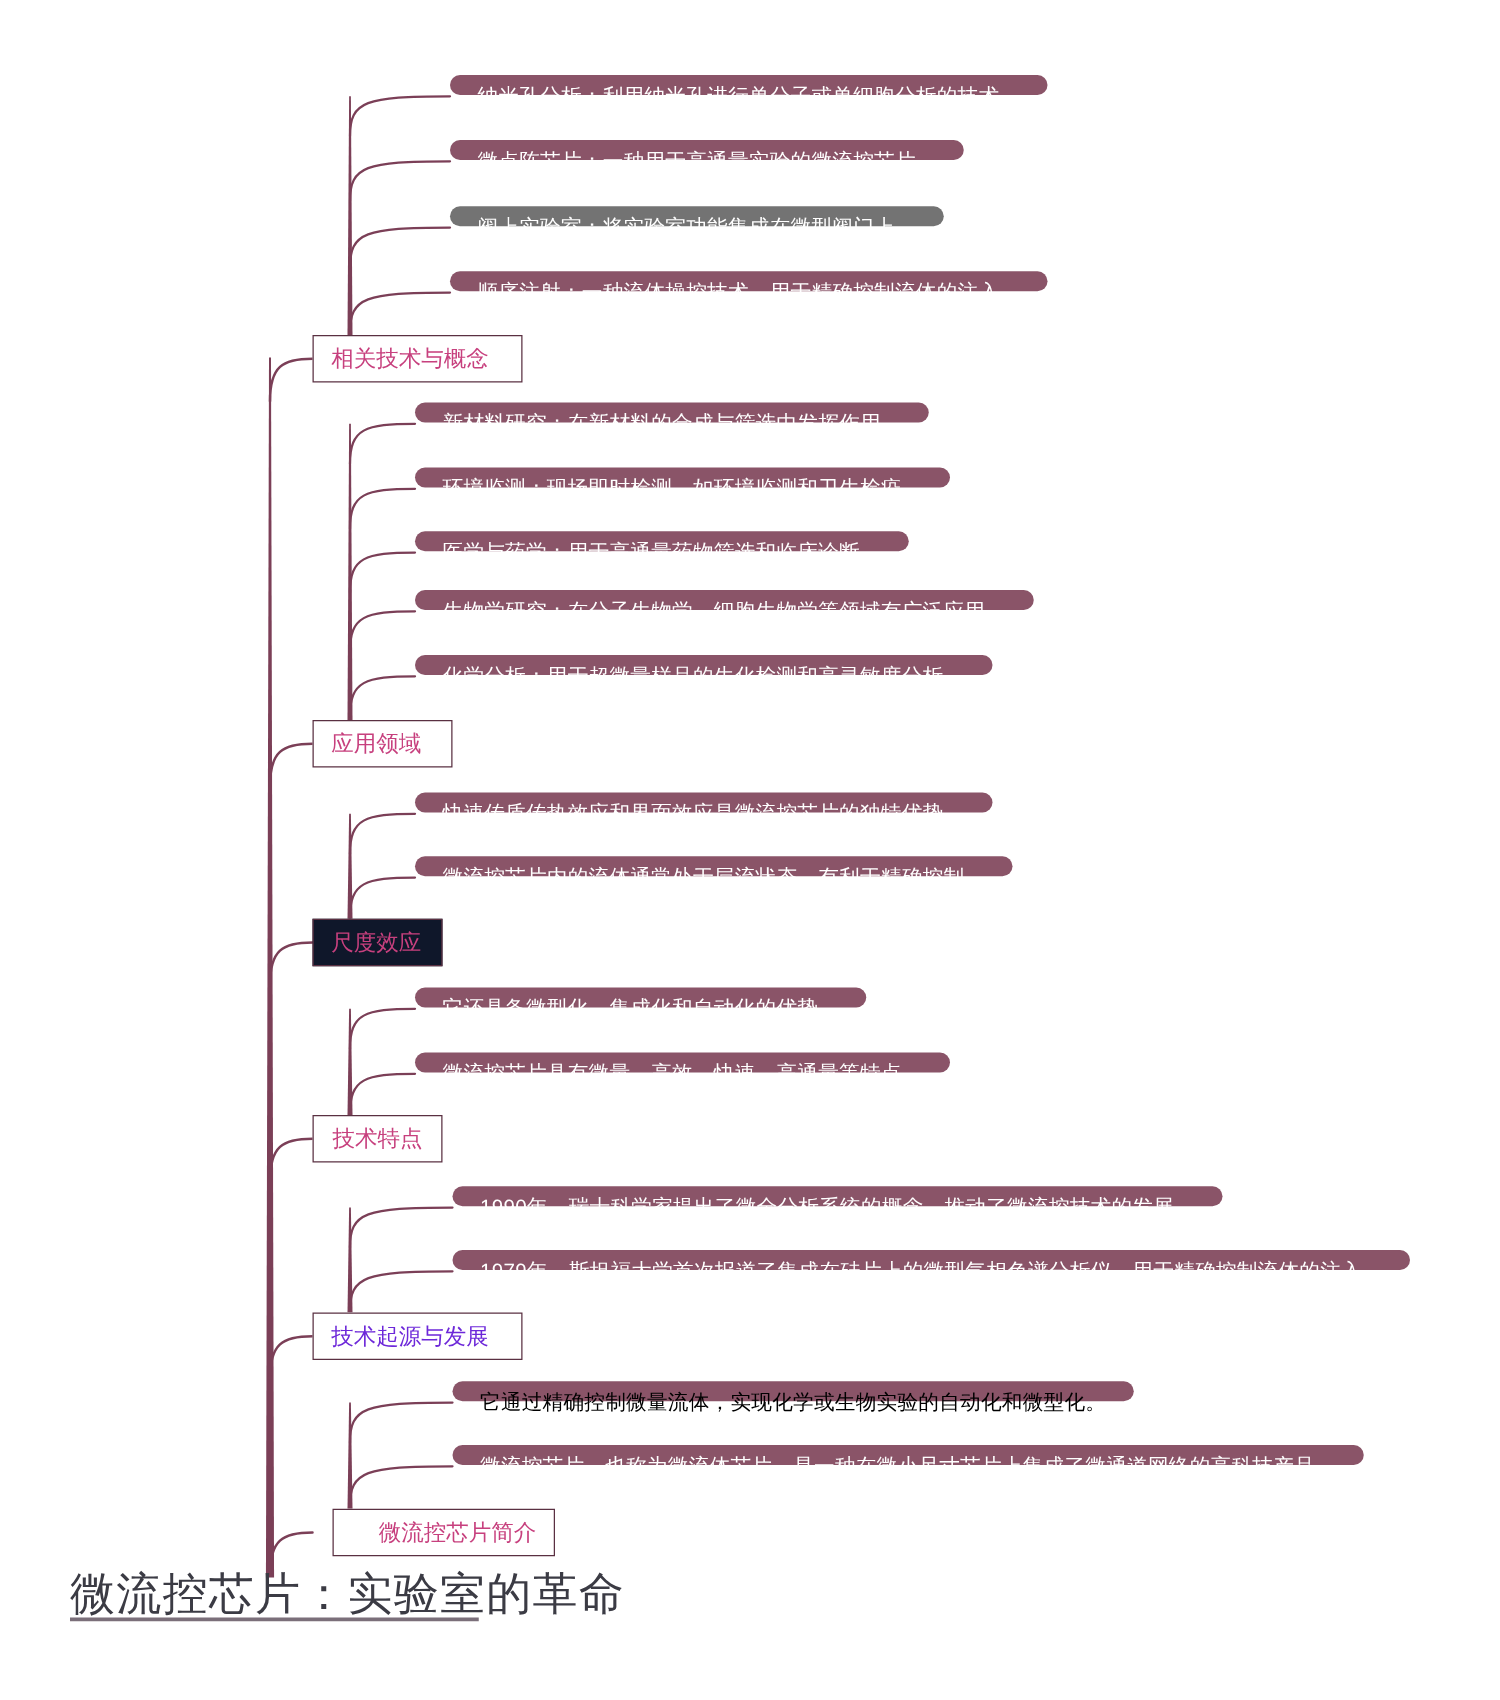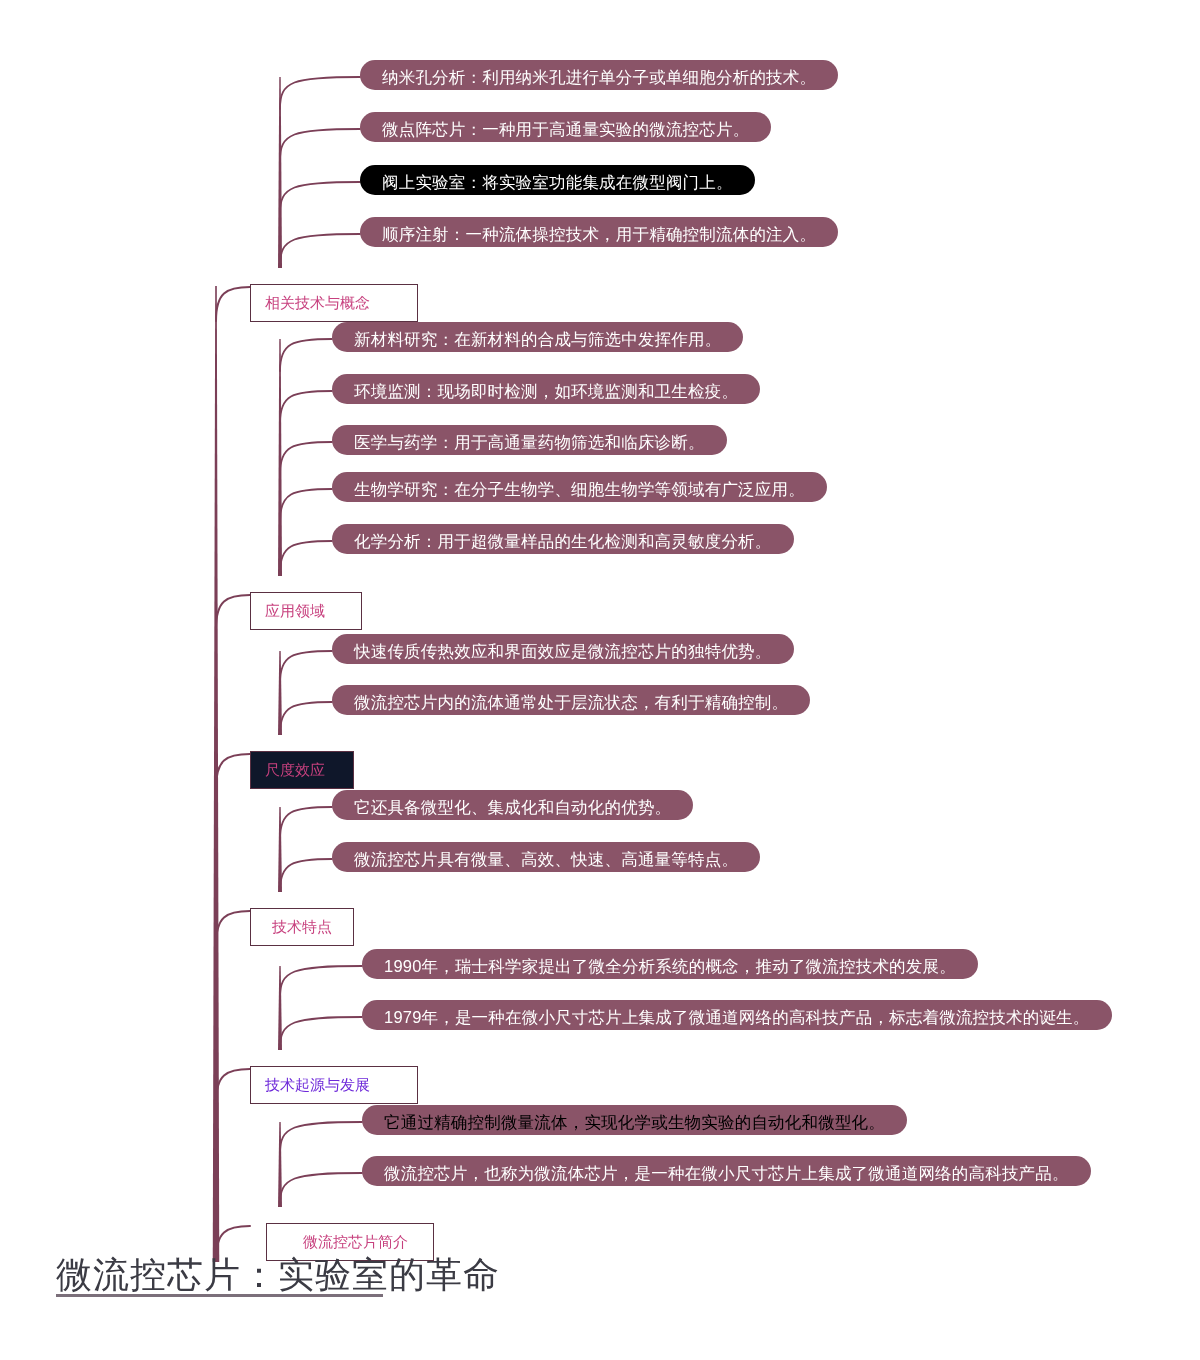--- a/index.html
+++ b/index.html
@@ -31,42 +31,41 @@
     height: 1360px;
     pointer-events: none;
   }
 
   
   .leaf {
     position: absolute;
     background: #8a5468;
     color: #ffffff;
     border-radius: 999px;
-    height: 30px;
+    height: 16px;
     line-height: 34px;
     padding: 0 22px;
     font-size: 16.5px;
     white-space: nowrap;
     letter-spacing: .2px;
     box-sizing: border-box;
   }
 
   
   .branch {
     position: absolute;
     background: #ffffff;
     border: 1.6px solid #5a3042;
     color: #c7407e;
     height: 38px;
     line-height: 36px;
     padding: 0 14px;
-    font-size: 15px;
+    font-size: 18px;
     white-space: nowrap;
     box-sizing: border-box;
-    margin-top: 16px;
   }
 
   
   #root-title {
     position: absolute;
     left: 56px;
     top: 1251px;
     font-size: 36px;
     color: #3b3b44;
     white-space: nowrap;
@@ -121,33 +120,33 @@
 
   <div id="nodes-layer">
       <div class="branch" style="left: 250px; top: 268px; min-width: 168px; border-color: rgb(90, 48, 66); color: rgb(199, 64, 126); background: rgb(255, 255, 255);"><span>相关技术与概念</span></div>
       <div class="branch" style="left: 250px; top: 576px; min-width: 112px; border-color: rgb(90, 48, 66); color: rgb(199, 64, 126); background: rgb(255, 255, 255);"><span>应用领域</span></div>
       <div class="branch" style="left: 250px; top: 735px; min-width: 104px; border-color: rgb(90, 48, 66); color: rgb(199, 64, 126); background: #0f172a;"><span>尺度效应</span></div>
       <div class="branch" style="left: 250px; top: 892px; min-width: 104px; border-color: rgb(90, 48, 66); color: rgb(199, 64, 126); background: rgb(255, 255, 255); text-align: center;"><span>技术特点</span></div>
       <div class="branch" style="left: 250px; top: 1050px; min-width: 168px; border-color: rgb(90, 48, 66); color: #6d28d9; background: rgb(255, 255, 255);"><span>技术起源与发展</span></div>
       <div class="branch" style="left: 266px; top: 1207px; min-width: 168px; border-color: rgb(90, 48, 66); color: rgb(199, 64, 126); background: rgb(255, 255, 255); padding-left: 36px;"><span>微流控芯片简介</span></div>
       <div class="leaf" style="left: 360px; top: 60px; background: rgb(138, 84, 104); color: rgb(255, 255, 255);"><span>纳米孔分析：利用纳米孔进行单分子或单细胞分析的技术。</span></div>
       <div class="leaf" style="left: 360px; top: 112px; background: rgb(138, 84, 104); color: rgb(255, 255, 255);"><span>微点阵芯片：一种用于高通量实验的微流控芯片。</span></div>
-      <div class="leaf" style="left: 360px; top: 165px; background: #000000; color: rgb(255, 255, 255);"><span>阀上实验室：将实验室功能集成在微型阀门上。</span></div>
+      <div class="leaf" style="left: 360px; top: 165px; background: #737373; color: rgb(255, 255, 255);"><span>阀上实验室：将实验室功能集成在微型阀门上。</span></div>
       <div class="leaf" style="left: 360px; top: 217px; background: rgb(138, 84, 104); color: rgb(255, 255, 255);"><span>顺序注射：一种流体操控技术，用于精确控制流体的注入。</span></div>
       <div class="leaf" style="left: 332px; top: 322px; background: rgb(138, 84, 104); color: rgb(255, 255, 255);"><span>新材料研究：在新材料的合成与筛选中发挥作用。</span></div>
       <div class="leaf" style="left: 332px; top: 374px; background: rgb(138, 84, 104); color: rgb(255, 255, 255);"><span>环境监测：现场即时检测，如环境监测和卫生检疫。</span></div>
       <div class="leaf" style="left: 332px; top: 425px; background: rgb(138, 84, 104); color: rgb(255, 255, 255);"><span>医学与药学：用于高通量药物筛选和临床诊断。</span></div>
       <div class="leaf" style="left: 332px; top: 472px; background: rgb(138, 84, 104); color: rgb(255, 255, 255);"><span>生物学研究：在分子生物学、细胞生物学等领域有广泛应用。</span></div>
       <div class="leaf" style="left: 332px; top: 524px; background: rgb(138, 84, 104); color: rgb(255, 255, 255);"><span>化学分析：用于超微量样品的生化检测和高灵敏度分析。</span></div>
       <div class="leaf" style="left: 332px; top: 634px; background: rgb(138, 84, 104); color: rgb(255, 255, 255);"><span>快速传质传热效应和界面效应是微流控芯片的独特优势。</span></div>
       <div class="leaf" style="left: 332px; top: 685px; background: rgb(138, 84, 104); color: rgb(255, 255, 255);"><span>微流控芯片内的流体通常处于层流状态，有利于精确控制。</span></div>
       <div class="leaf" style="left: 332px; top: 790px; background: rgb(138, 84, 104); color: rgb(255, 255, 255);"><span>它还具备微型化、集成化和自动化的优势。</span></div>
       <div class="leaf" style="left: 332px; top: 842px; background: rgb(138, 84, 104); color: rgb(255, 255, 255);"><span>微流控芯片具有微量、高效、快速、高通量等特点。</span></div>
       <div class="leaf" style="left: 362px; top: 949px; background: rgb(138, 84, 104); color: rgb(255, 255, 255);"><span>1990年，瑞士科学家提出了微全分析系统的概念，推动了微流控技术的发展。</span></div>
-      <div class="leaf" style="left: 362px; top: 1000px; background: rgb(138, 84, 104); color: rgb(255, 255, 255);"><span>1979年，是一种在微小尺寸芯片上集成了微通道网络的高科技产品，标志着微流控技术的诞生。</span></div>
+      <div class="leaf" style="left: 362px; top: 1000px; background: rgb(138, 84, 104); color: rgb(255, 255, 255);"><span>1979年，斯坦福大学首次报道了集成在硅片上的微型气相色谱分析仪，用于精确控制流体的注入。</span></div>
       <div class="leaf" style="left: 362px; top: 1105px; background: rgb(138, 84, 104); color: #000000;"><span>它通过精确控制微量流体，实现化学或生物实验的自动化和微型化。</span></div>
       <div class="leaf" style="left: 362px; top: 1156px; background: rgb(138, 84, 104); color: rgb(255, 255, 255);"><span>微流控芯片，也称为微流体芯片，是一种在微小尺寸芯片上集成了微通道网络的高科技产品。</span></div>
     </div>
 
   <div id="root-title">微流控芯片：实验室的革命</div>
   <div id="root-underline"></div>
 
 </div>
 
 </body></html>

